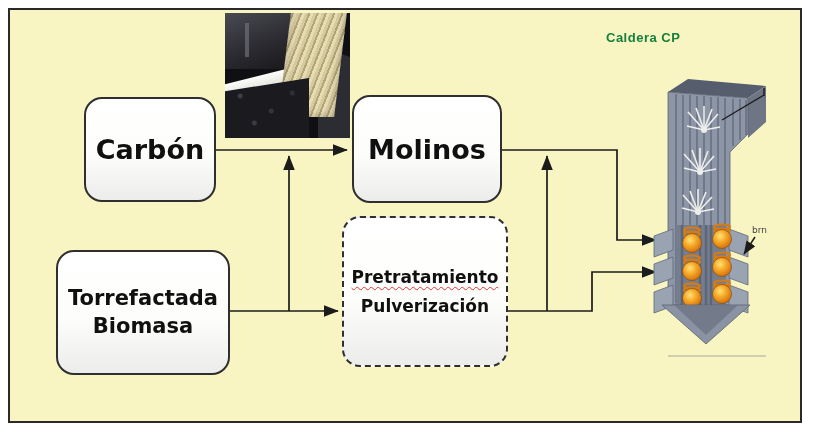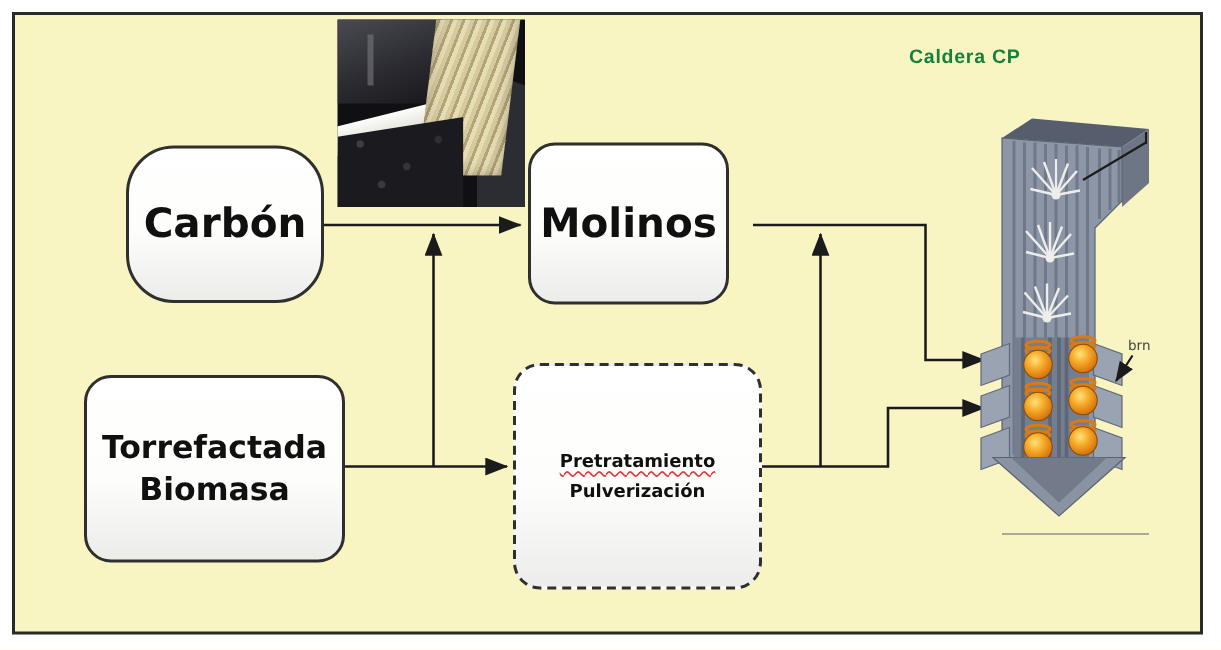--- a/index.html
+++ b/index.html
@@ -13,24 +13,24 @@
   }
   
   .node{
     position:absolute;box-sizing:border-box;
     background:linear-gradient(180deg,#ffffff 0%,#fdfdfb 55%,#ececea 100%);
     border:2px solid #2f2f2f;border-radius:18px;
     display:flex;flex-direction:column;align-items:center;justify-content:center;
     text-align:center;color:#101010;font-weight:bold;
   }
   .node.dashed{border-style:dashed;}
-  .n-carbon {left:84px; top:97px; width:132px;height:105px;font-size:27px;border-radius:32px;}
-  .n-molinos{left:352px;top:95px; width:134px;height:108px;font-size:27px;}
+  .n-carbon {left:84px; top:97px; width:132px;height:105px;font-size:27px;}
+  .n-molinos{left:352px;top:95px; width:150px;height:108px;font-size:27px;}
   .n-biomasa{left:56px; top:250px;width:174px;height:125px;font-size:21px;line-height:1.3;}
-  .n-pretrat{left:342px;top:242px;width:166px;height:151px;font-size:12px;line-height:1.65;}
+  .n-pretrat{left:342px;top:216px;width:166px;height:151px;font-size:17px;line-height:1.65;}
   .squiggle{
     text-decoration-line:underline;text-decoration-style:wavy;
     text-decoration-color:#e03535;text-decoration-thickness:1px;
     text-underline-offset:3px;
   }
   .caldera-label{
     position:absolute;left:606px;top:30px;
     font-family:"Liberation Sans",sans-serif;font-weight:bold;
     font-size:13px;color:#15803d;letter-spacing:0.5px;
   }

